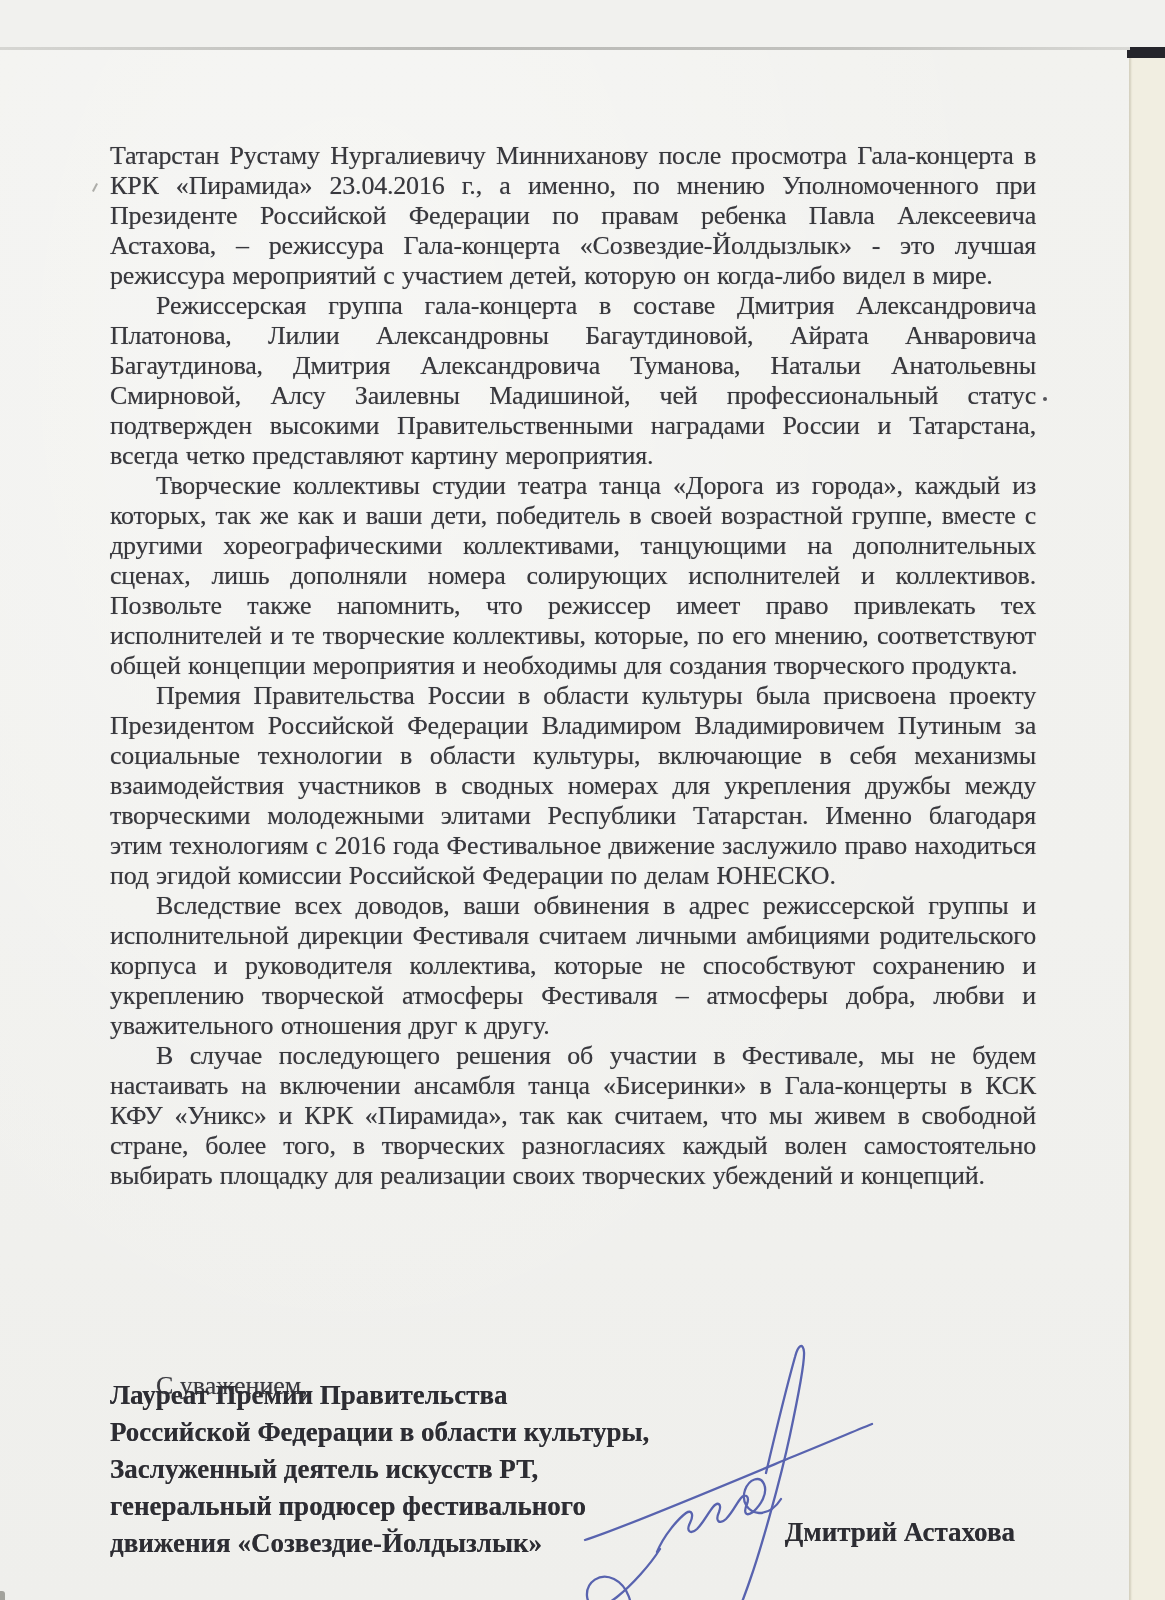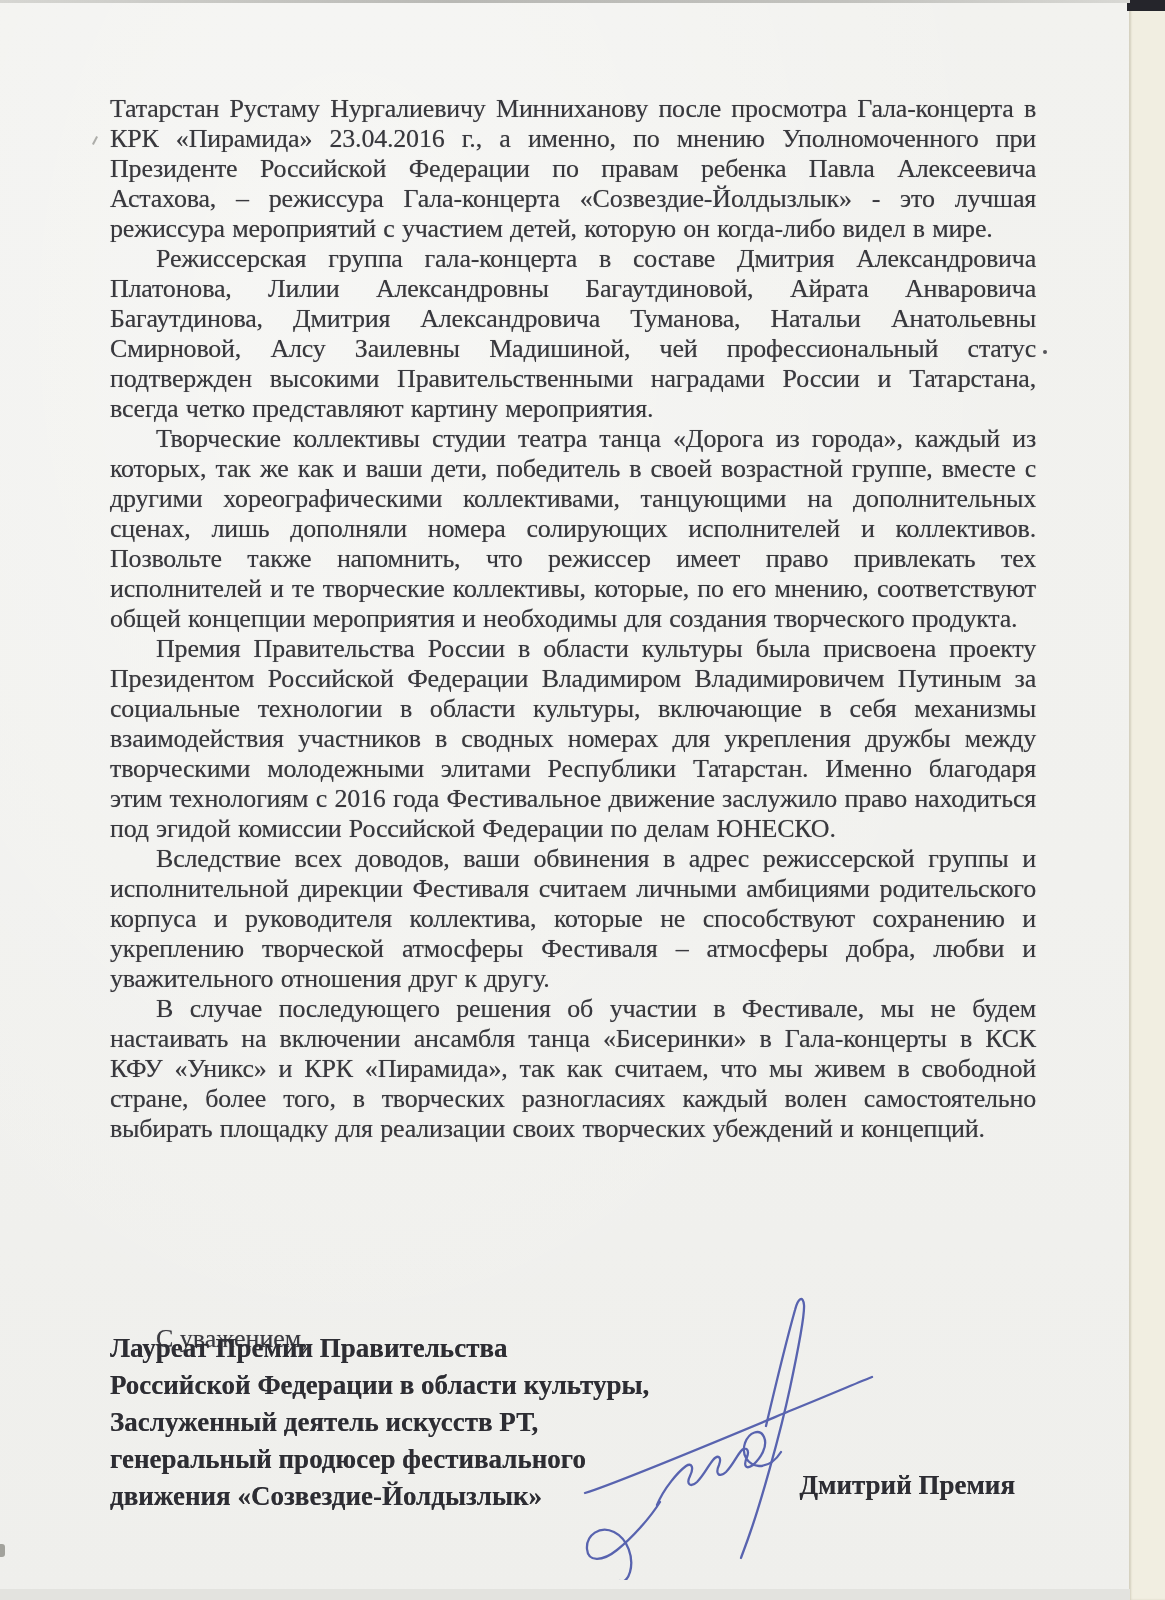--- a/index.html
+++ b/index.html
@@ -8,20 +8,21 @@
     background: #f1f1ee;
     position: relative;
     overflow: hidden;
     font-family: "Liberation Serif", "DejaVu Serif", serif;
   }
   .page {
     position: absolute; inset: 0;
     background:
       radial-gradient(ellipse at 30% 20%, rgba(255,255,255,0.35), rgba(255,255,255,0) 60%),
       linear-gradient(180deg, #f2f2ef 0%, #f1f1ee 55%, #efefec 100%);
+    margin-top: 47px;
   }
   
   .backdrop-right {
     position: absolute; right: 0; top: 0; width: 36px; height: 1600px;
     background: #f1eee1;
     box-shadow: inset 2px 0 2px rgba(160,155,130,0.35);
   }
   .corner-dark {
     position: absolute; right: 0; top: 0; width: 38px; height: 11px;
     background: #25252b;
@@ -101,21 +102,21 @@
   <div class="closing">С уважением,</div>
 
   <div class="sig-block">
     <div>Лауреат Премии Правительства</div>
     <div>Российской Федерации в области культуры,</div>
     <div>Заслуженный деятель искусств РТ,</div>
     <div>генеральный продюсер фестивального</div>
     <div>движения «Созвездие-Йолдызлык»</div>
   </div>
 
-  <div class="signatory">Дмитрий Премия</div>
+  <div class="signatory">Дмитрий Астахова</div>
 
   <svg class="signature-svg" width="340" height="330" viewBox="0 0 340 330" fill="none" stroke="#4c58aa" stroke-width="2.3" stroke-linecap="round" opacity="0.92">
 
     <path d="M 25,243 C 60,232 160,190 232,160 C 262,148 292,135 312,127"></path>
 
     <path d="M 206,176 C 214,142 228,85 235,60 C 238,48 243,45 244,55 C 245,67 237,105 230,138 C 220,185 200,255 190,283 C 186,295 183,302 181,308"></path>
 
     <path d="M 97,255 C 104,238 118,222 126,216 C 132,212 134,218 130,226 C 126,234 130,238 137,232 C 144,225 148,216 153,210 C 158,204 162,207 159,215 C 155,224 159,228 166,222 C 173,215 176,207 181,201 C 185,196 190,199 187,207 C 183,216 186,220 193,215 C 201,208 208,196 204,187 C 200,178 189,182 185,193 C 181,205 188,215 199,216 C 208,216 216,210 221,202"></path>
 
     <path d="M 100,252 C 90,268 72,288 57,300 C 42,312 28,312 27,299 C 26,285 40,275 54,282 C 68,289 74,308 70,322 C 68,329 64,333 60,331"></path>

